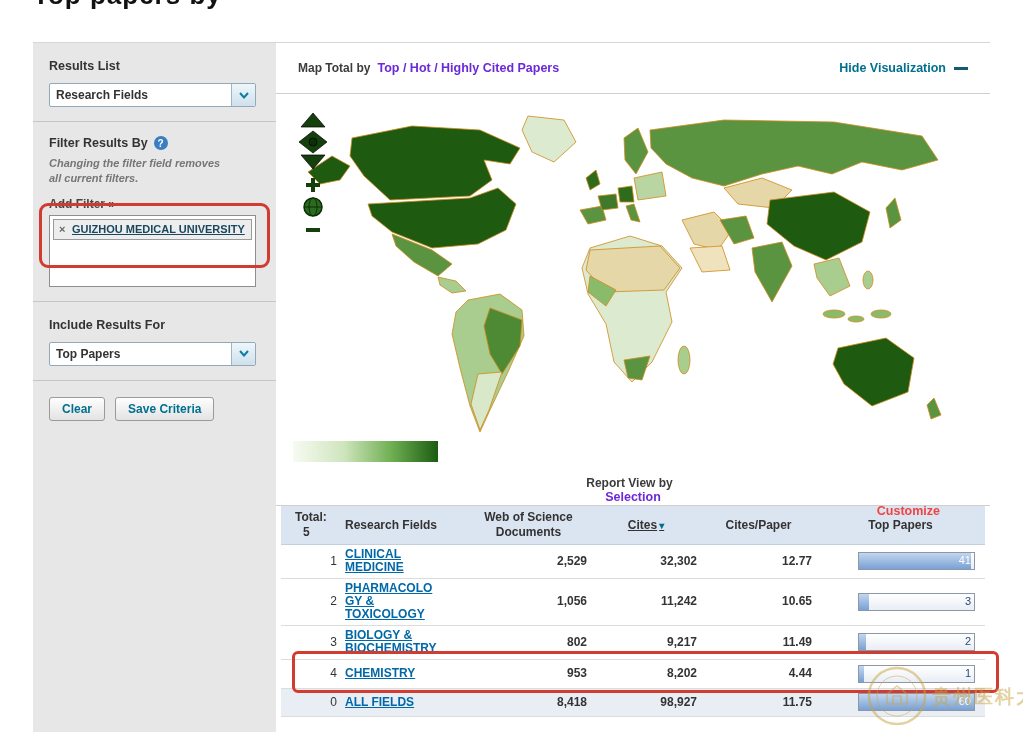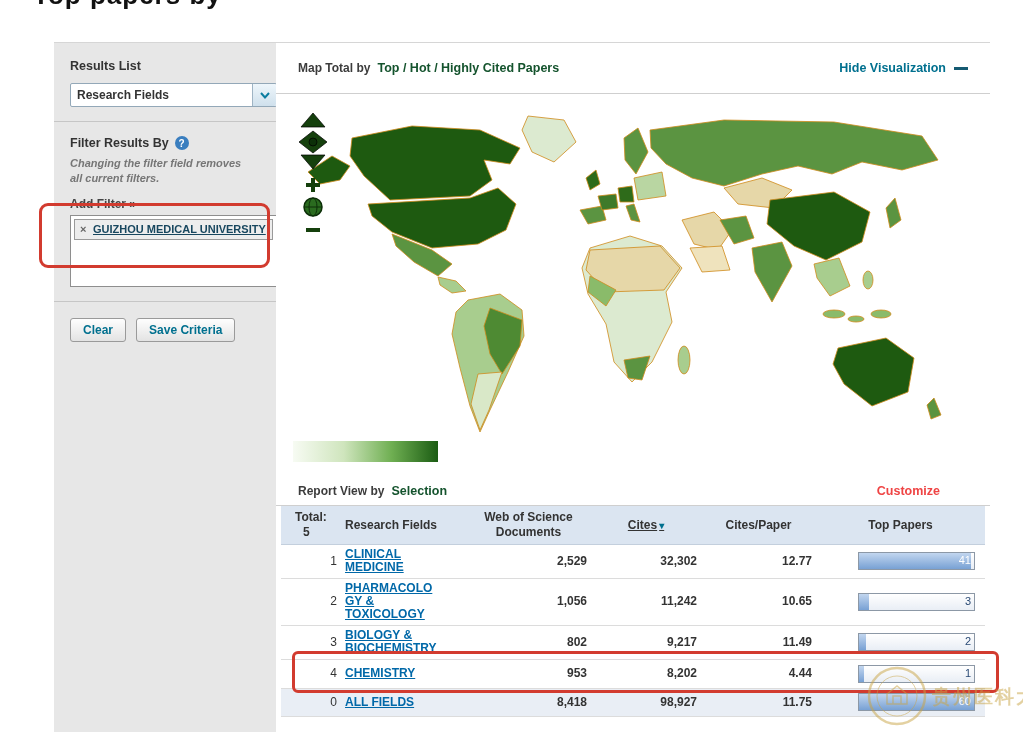--- a/index.html
+++ b/index.html
@@ -4,21 +4,21 @@
 <style>
   html,body{margin:0;padding:0;background:#fff;}
   .page{position:relative;width:1023px;height:732px;overflow:hidden;background:#fff;
         font-family:"Liberation Sans",sans-serif;color:#333;}
 
   
   .partial-title{position:absolute;left:33px;top:0;width:320px;height:9px;overflow:hidden;}
   .partial-title span{display:block;font-size:26px;font-weight:bold;color:#111;margin-top:-20px;letter-spacing:1px;}
 
   
-  .sidebar{position:absolute;left:33px;top:42px;width:243px;bottom:0;background:#e7e7e7;border-top:1px solid #d6d6d6;margin-left:21px;}
+  .sidebar{position:absolute;left:33px;top:42px;width:243px;bottom:0;background:#e7e7e7;border-top:1px solid #d6d6d6;}
   .section{padding:12px 16px 14px;border-bottom:1px solid #c6c6c6;}
   .section.last{border-bottom:none;}
   .heading{font-size:12.5px;font-weight:bold;color:#333;margin:4px 0 10px;}
   .heading-row{display:flex;align-items:center;gap:6px;margin:2px 0 6px;}
   .help-icon{display:inline-flex;align-items:center;justify-content:center;width:14px;height:14px;border-radius:50%;
              background:#3a7ebf;color:#fff;font-size:10px;font-weight:bold;cursor:pointer;}
   .note{font-size:11px;font-style:italic;color:#767676;font-weight:bold;margin:0 0 8px;line-height:1.35;width:180px;}
   .add-filter{font-size:12px;font-weight:bold;color:#444;text-decoration:none;display:inline-block;margin-bottom:4px;cursor:pointer;}
 
   .dropdown{display:flex;align-items:stretch;width:205px;height:22px;background:#fff;border:1px solid #93a8b8;border-radius:2px;cursor:pointer;}
@@ -34,32 +34,32 @@
   .filter-input{height:20px;background:#fff;}
 
   .btn-row{display:flex;gap:10px;padding:16px 16px;}
   .btn{background:linear-gradient(#fefefe,#e3e3e3);border:1px solid #9a9a9a;border-radius:3px;
        color:#00708f;font-weight:bold;font-size:12px;padding:4px 12px;cursor:pointer;font-family:inherit;}
 
   
   .main{position:absolute;left:276px;top:42px;width:714px;bottom:0;background:#fff;border-top:1px solid #d6d6d6;}
   .map-header{display:flex;align-items:center;height:50px;padding:0 22px;border-bottom:1px solid #cfcfcf;}
   .mh-prefix{font-size:12px;font-weight:bold;color:#3c3c3c;margin-right:7px;}
-  .mh-title{font-size:12.5px;font-weight:bold;color:#14532d;text-align:right;}
+  .mh-title{font-size:12.5px;font-weight:bold;color:#6d28d9;text-align:right;}
   .hide-link{margin-left:auto;color:#00708f;font-weight:bold;font-size:12.5px;text-decoration:none;cursor:pointer;display:flex;align-items:center;}
   .minus-icon{display:inline-block;width:14px;height:3px;background:#155a72;margin-left:8px;}
 
   .map-area{position:relative;height:382px;background:#fff;}
   .map-svg{position:absolute;left:18px;top:14px;}
   .pan-control{position:absolute;left:22px;top:18px;cursor:pointer;}
   .zoom-control{position:absolute;left:26px;top:84px;cursor:pointer;}
   .legend{position:absolute;left:17px;top:347px;width:145px;height:21px;
           background:linear-gradient(90deg,#f7fbf3,#cfe5bd 35%,#6faf52 68%,#1b5c13);}
 
-  .report-header{display:flex;align-items:center;height:29px;padding:0 22px;border-bottom:1px solid #cfcfcf;}
+  .report-header{display:flex;align-items:center;height:29px;padding:0 22px;border-bottom:1px solid #cfcfcf;flex-direction:column;}
   .customize-link{margin-left:auto;margin-right:28px;color:#ef4444;font-weight:bold;font-size:12.5px;text-decoration:none;cursor:pointer;}
 
   table.report{border-collapse:collapse;margin-left:5px;width:704px;table-layout:fixed;}
   .report col.c-rank{width:60px}.report col.c-field{width:125px}.report col.c-docs{width:125px}
   .report col.c-cites{width:110px}.report col.c-cpp{width:115px}.report col.c-top{width:169px}
   .report thead tr{height:38px;background:#dbe5f1;}
   .report th{font-size:12px;font-weight:bold;color:#333;padding:3px 4px;text-align:center;vertical-align:middle;border-bottom:1px solid #c3cfdd;line-height:1.2;}
   .report th.th-total{text-align:left;padding-left:14px;}
   .th-total .t2{display:block;padding-left:8px;}
   .report th.th-field{text-align:left;}
@@ -121,20 +121,31 @@
       <a class="add-filter">Add Filter »</a>
       <div class="filter-container">
         <div class="chip">
           <span class="chip-x">×</span>
           <span class="chip-label">GUIZHOU MEDICAL UNIVERSITY</span>
         </div>
         <div class="filter-input"></div>
       </div>
     </div>
 
+    <div class="section">
+      <div class="heading">Include Results For</div>
+      <div class="dropdown">
+        <span class="dd-value">Top Papers</span>
+        <span class="dd-btn">
+          <svg width="10" height="7" viewBox="0 0 10 7">
+              <path d="M1 1 L5 5.5 L9 1" fill="none" stroke="#0b7da0" stroke-width="2"></path>
+            </svg>
+        </span>
+      </div>
+    </div>
 
     <div class="btn-row section last" style="padding:16px">
       <button class="btn">Clear</button>
       <button class="btn">Save Criteria</button>
     </div>
   </aside>
 
   <main class="main">
 
     <div class="map-header">

